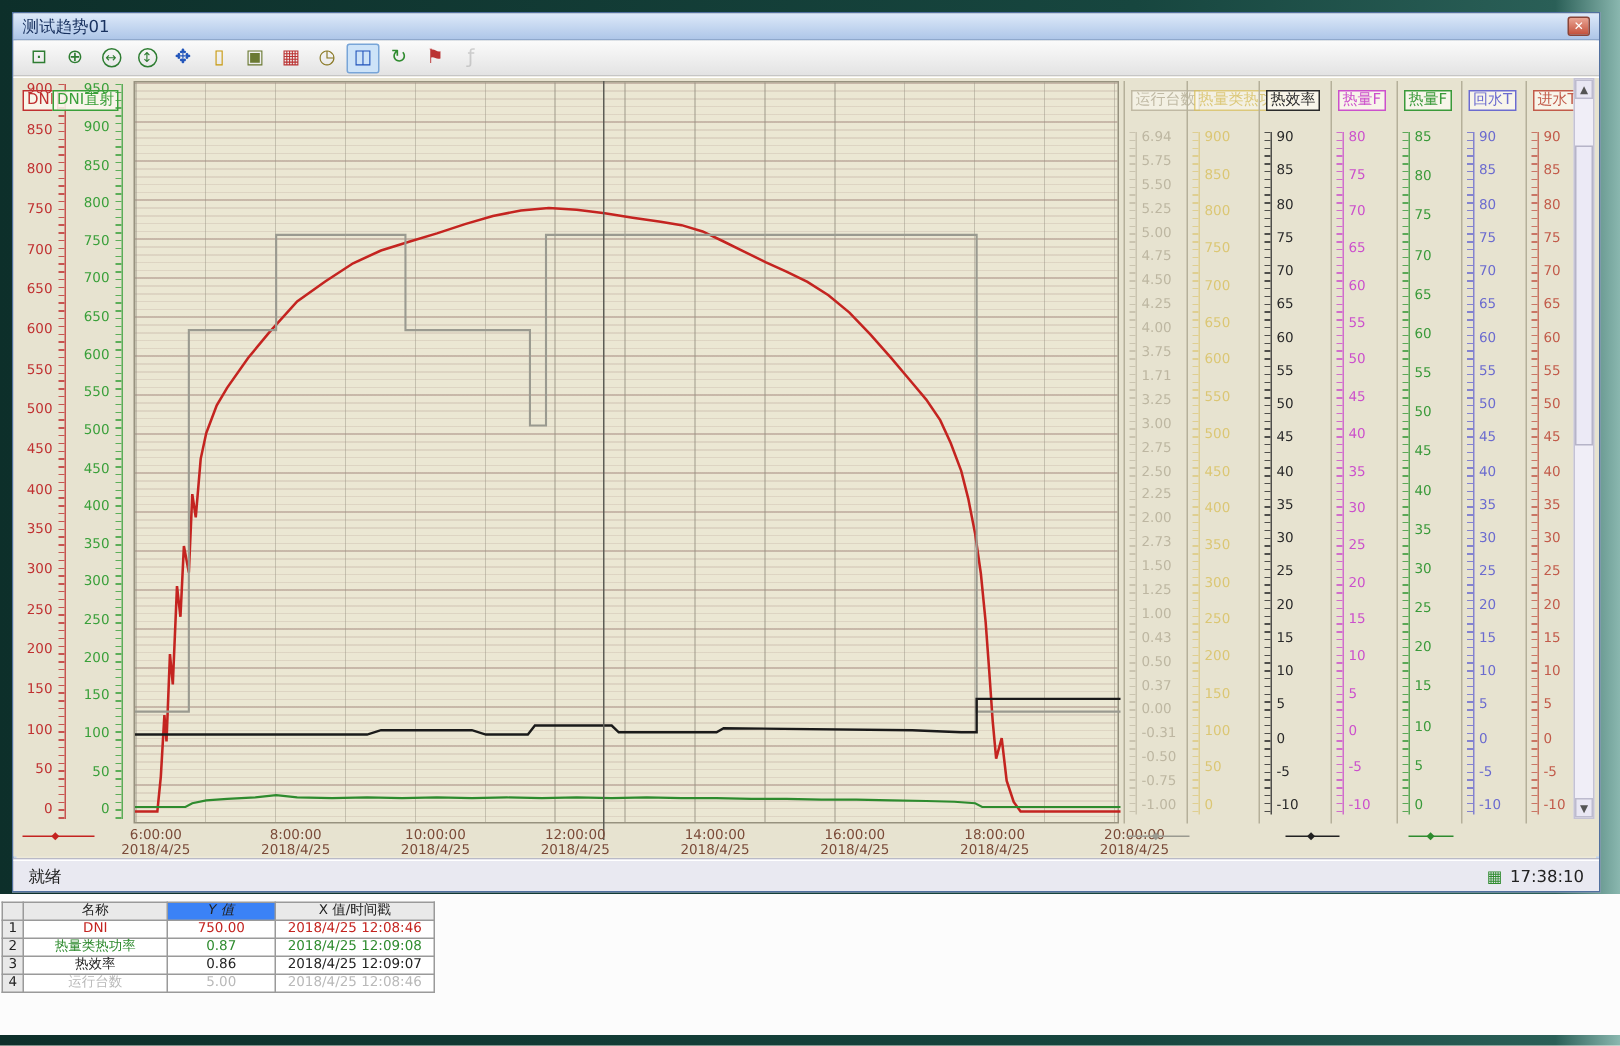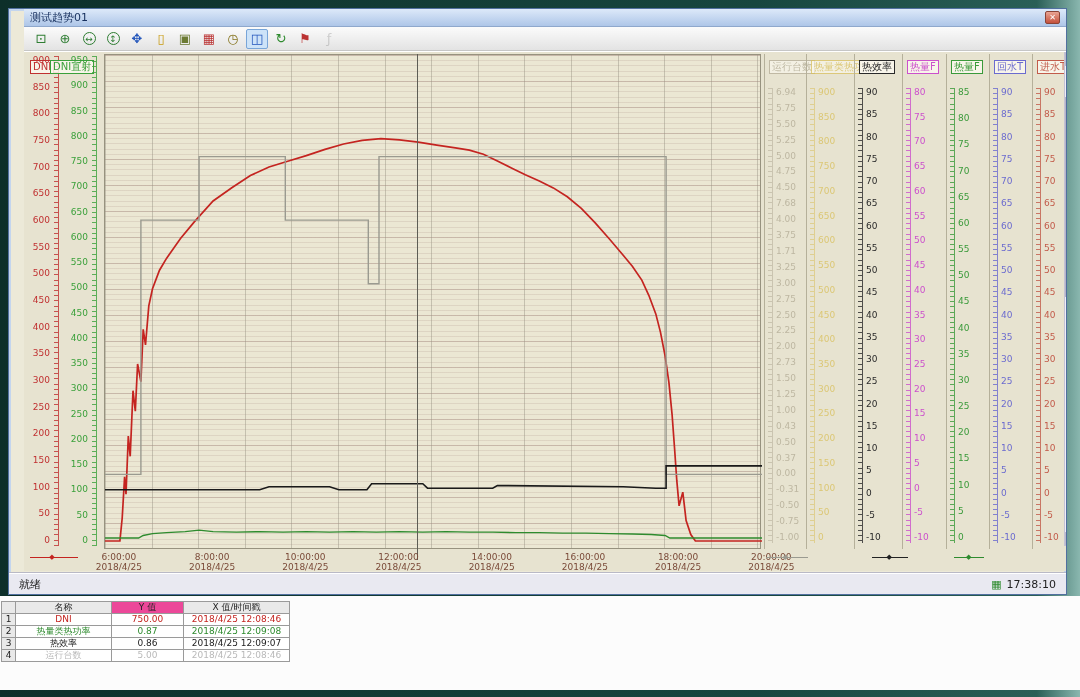--- a/index.html
+++ b/index.html
@@ -9,27 +9,27 @@
     font-family: "DejaVu Sans", sans-serif;
     background: linear-gradient(90deg,#0d2f2a 0%, #17463f 70%, #2a5f57 96%, #8ab7af 100%);
   }
   
   .lower-area { position:absolute; left:0; top:596px; width:1080px; height:94px; background:#fcfcfc; }
   
   .dtable { position:absolute; left:1px; top:5px; border-collapse:collapse; font-size:9px; color:#222; }
   .dtable td, .dtable th { border:1px solid #9a9a9a; padding:0 3px; height:11px; line-height:11px;
     text-align:center; font-weight:normal; white-space:nowrap; background:#fff; }
   .dtable thead th { background:#e9e9e9; }
-  .dtable thead th.ycol { background:#ec4899; }
+  .dtable thead th.ycol { background:#3b82f6;font-style:italic; }
   .dtable td.rownum { background:#e9e9e9; width:14px; }
   .dtable .c-name { width:96px; } .dtable .c-y { width:72px; } .dtable .c-x { width:106px; }
   
   .window { position:absolute; left:8px; top:8px; width:1059px; height:587px;
     background:#ece9d8; border:1px solid #51709f;
-    box-shadow: inset 0 0 0 2px #c3d5ee; padding-left: 15px; }
+    box-shadow: inset 0 0 0 2px #c3d5ee; }
   .titlebar { height:18px; background:linear-gradient(#dde9f9,#aec6e8);
     display:flex; align-items:center; padding:0 6px; font-size:11px; color:#17305e;
     border-bottom:1px solid #8fa8cc; }
   .close-btn { margin-left:auto; width:15px; height:13px; border:1px solid #8a4437; border-radius:2px;
     background:linear-gradient(#e9a493,#c4513c); color:#fff; font-size:8px; line-height:11px;
     text-align:center; cursor:pointer; }
   
   .toolbar { height:24px; background:linear-gradient(#fbfbfb,#e3e3e3); border-bottom:1px solid #c6c6c6;
     display:flex; align-items:center; padding-left:6px; gap:2px; }
   .tb-btn { width:22px; height:20px; display:flex; align-items:center; justify-content:center;
@@ -217,21 +217,21 @@
       <div class="rcol" style="left: 740px; width: 42px;"></div>
       <div class="axis-label-box" style="left: 745px; color: rgb(179, 172, 150); border-color: rgb(179, 172, 150); opacity: 0.75;">运行台数</div>
       <div class="axis-line" style="left: 744px; top: 36px; height: 455px; border-right: 1px solid rgb(179, 172, 150); background: repeating-linear-gradient(rgb(179, 172, 150) 0px, rgb(179, 172, 150) 1px, transparent 1px, transparent 5.2px); opacity: 0.55;"></div>
       <span class="tick" style="color: rgb(179, 172, 150); top: 36px; left: 752px; opacity: 0.8;">6.94</span>
       <span class="tick" style="color: rgb(179, 172, 150); top: 51.8929px; left: 752px; opacity: 0.8;">5.75</span>
       <span class="tick" style="color: rgb(179, 172, 150); top: 67.7857px; left: 752px; opacity: 0.8;">5.50</span>
       <span class="tick" style="color: rgb(179, 172, 150); top: 83.6786px; left: 752px; opacity: 0.8;">5.25</span>
       <span class="tick" style="color: rgb(179, 172, 150); top: 99.5714px; left: 752px; opacity: 0.8;">5.00</span>
       <span class="tick" style="color: rgb(179, 172, 150); top: 115.464px; left: 752px; opacity: 0.8;">4.75</span>
       <span class="tick" style="color: rgb(179, 172, 150); top: 131.357px; left: 752px; opacity: 0.8;">4.50</span>
-      <span class="tick" style="color: rgb(179, 172, 150); top: 147.25px; left: 752px; opacity: 0.8;">7.68</span>
+      <span class="tick" style="color: rgb(179, 172, 150); top: 147.25px; left: 752px; opacity: 0.8;">4.25</span>
       <span class="tick" style="color: rgb(179, 172, 150); top: 163.143px; left: 752px; opacity: 0.8;">4.00</span>
       <span class="tick" style="color: rgb(179, 172, 150); top: 179.036px; left: 752px; opacity: 0.8;">3.75</span>
       <span class="tick" style="color: rgb(179, 172, 150); top: 194.929px; left: 752px; opacity: 0.8;">1.71</span>
       <span class="tick" style="color: rgb(179, 172, 150); top: 210.821px; left: 752px; opacity: 0.8;">3.25</span>
       <span class="tick" style="color: rgb(179, 172, 150); top: 226.714px; left: 752px; opacity: 0.8;">3.00</span>
       <span class="tick" style="color: rgb(179, 172, 150); top: 242.607px; left: 752px; opacity: 0.8;">2.75</span>
       <span class="tick" style="color: rgb(179, 172, 150); top: 258.5px; left: 752px; opacity: 0.8;">2.50</span>
       <span class="tick" style="color: rgb(179, 172, 150); top: 274.393px; left: 752px; opacity: 0.8;">2.25</span>
       <span class="tick" style="color: rgb(179, 172, 150); top: 290.286px; left: 752px; opacity: 0.8;">2.00</span>
       <span class="tick" style="color: rgb(179, 172, 150); top: 306.179px; left: 752px; opacity: 0.8;">2.73</span>

